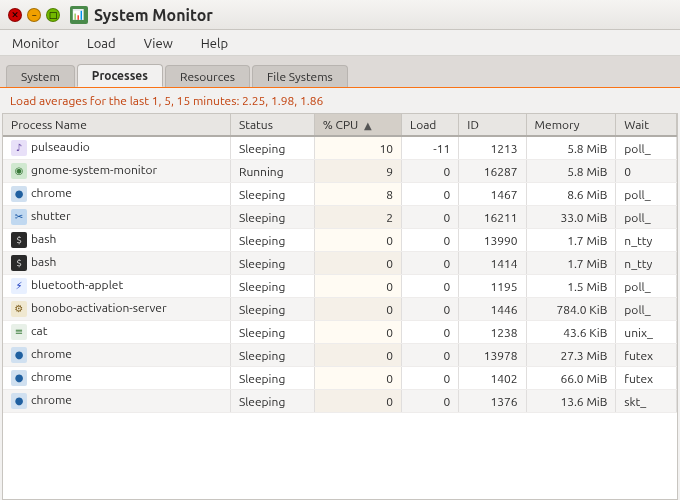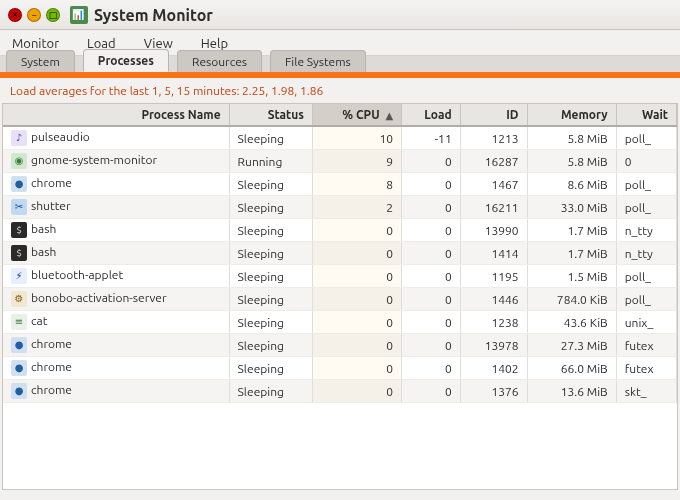--- a/index.html
+++ b/index.html
@@ -71,25 +71,25 @@
     .menu-item {
       padding: 2px 8px;
       cursor: pointer;
       border-radius: 3px;
       color: #2c2c2c;
     }
 
     
     .tab-bar {
       background: #dedad7;
-      border-bottom: 6px solid #f97316;
+      border-bottom: 1px solid #f97316;
       display: flex;
       padding: 4px 6px 0 6px;
-      gap: 8px;
-      height: 22px;
+      gap: 2px;
+      height: 32px;
       align-items: flex-end;
     }
     .tab {
       padding: 4px 14px;
       cursor: pointer;
       border-radius: 4px 4px 0 0;
       border: 1px solid #b8b4b0;
       border-bottom: none;
       background: #ccc8c4;
       color: #2c2c2c;
@@ -120,24 +120,24 @@
     }
     table {
       width: 100%;
       border-collapse: collapse;
     }
     thead tr {
       background: #e8e6e3;
     }
     th {
       padding: 4px 8px;
-      text-align: right;
+      text-align: left;
       border-right: 1px solid #c8c5c0;
       border-bottom: 2px solid #b0ada8;
-      font-weight: bold;
+      font-weight: normal;
       font-size: 12px;
       color: #2c2c2c;
       cursor: pointer;
       white-space: nowrap;
     }
     th.sorted {
       background: #d0ccc8;
     }
     .sort-arrow {
       display: inline-block;

